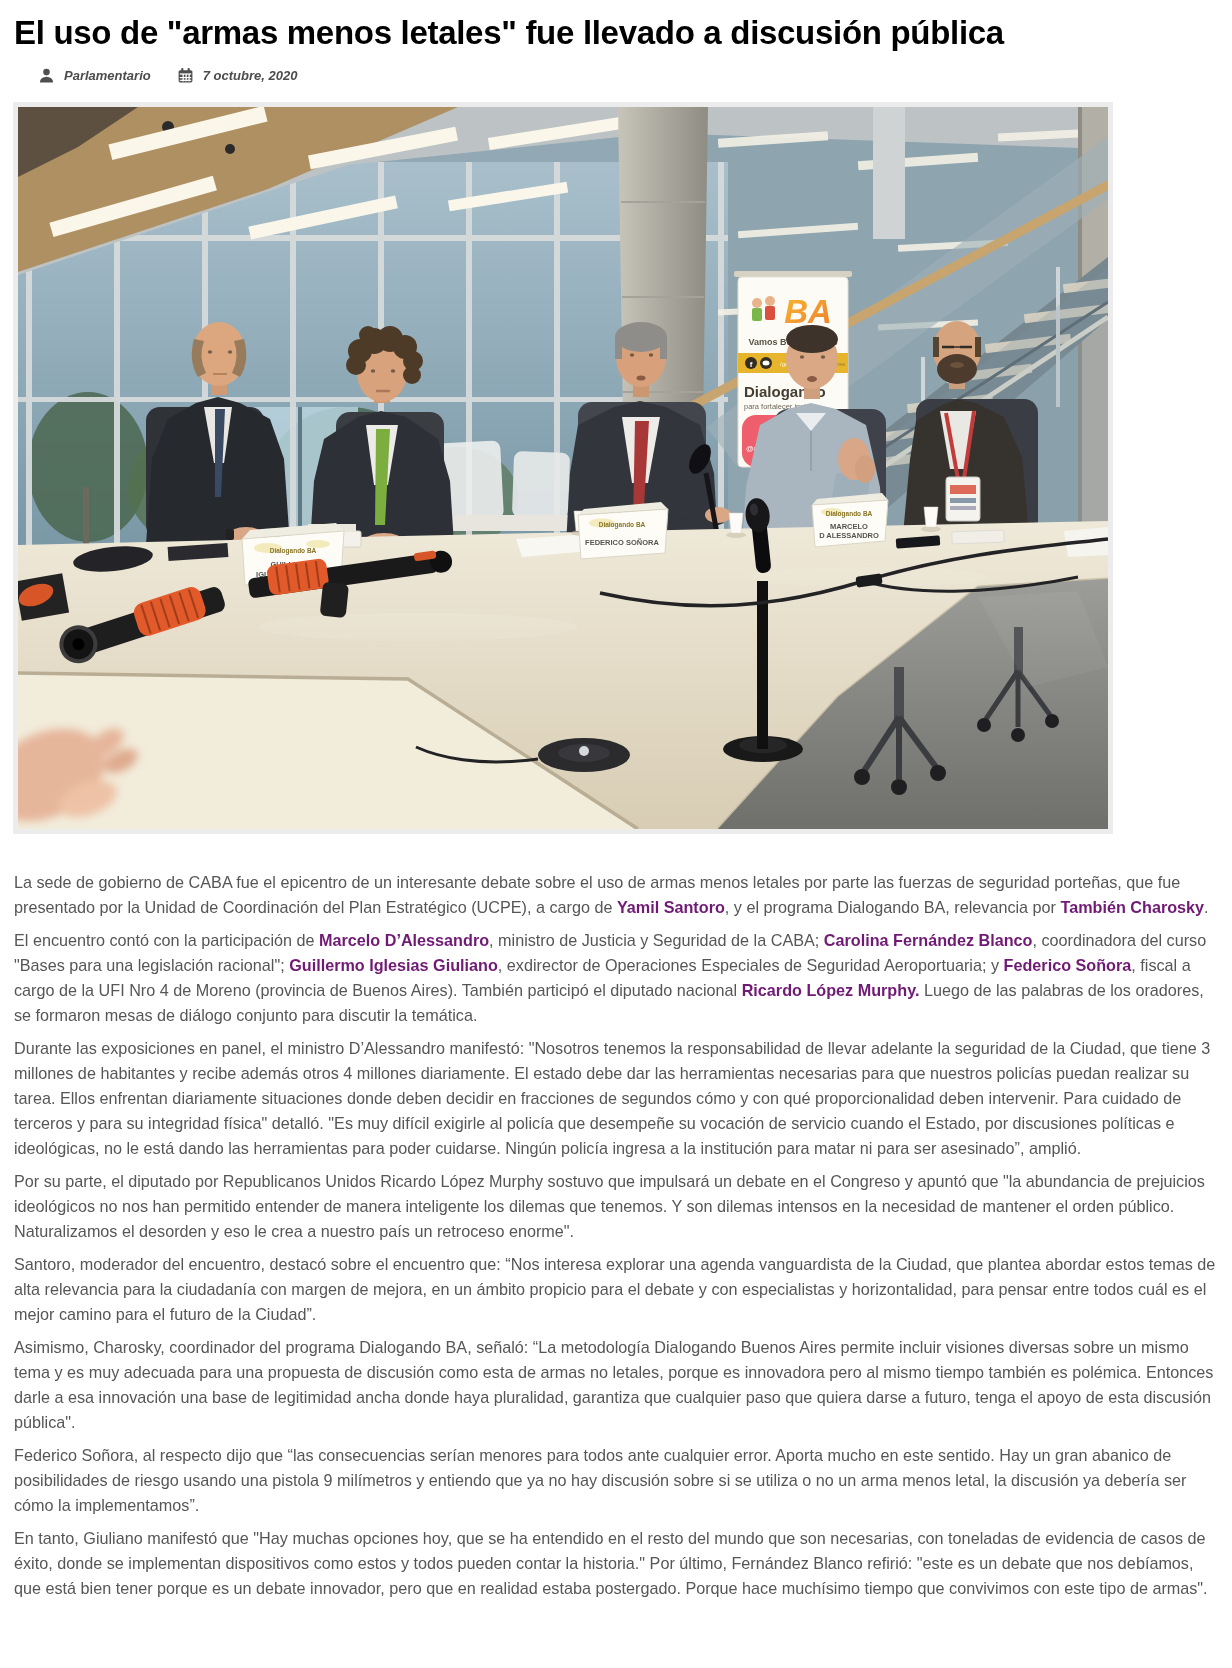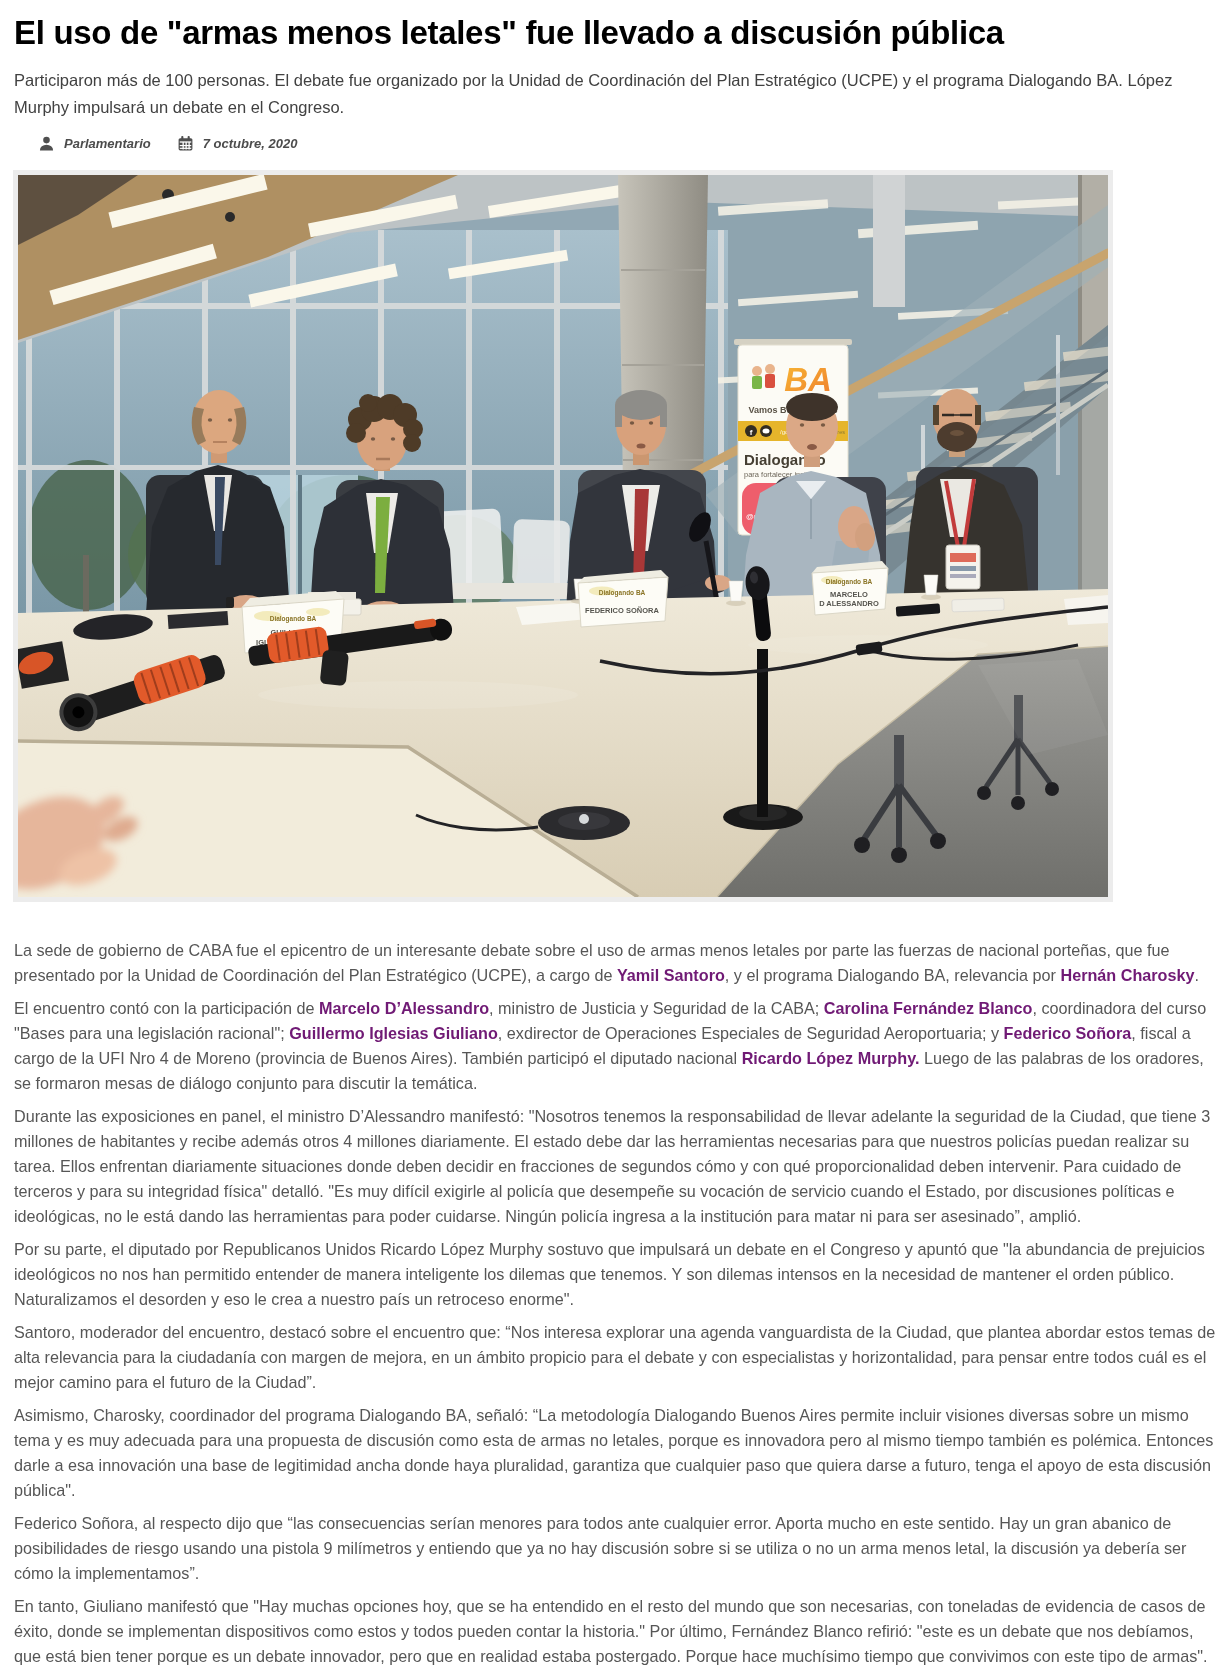--- a/index.html
+++ b/index.html
@@ -17,21 +17,20 @@
   .body-text strong{font-weight:700;color:#701a75;}
   svg text{font-family:"Liberation Sans",sans-serif;}
 </style>
 </head>
 <body>
 
 <article class="article">
 
   <h1 class="title">El uso de "armas menos letales" fue llevado a discusión pública</h1>
 
-  <p class="subtitle">Participaron más de 100 personas. El debate fue organizado por la Unidad de Coordinación del Plan Estratégico (UCPE) y el programa Dialogando BA. López Murphy impulsará un debate en el Congreso.</p>
 
   <div class="meta">
     <span>
       <svg width="17" height="17" viewBox="0 0 16 16">
           <circle cx="8" cy="4.8" r="3.1" fill="#4f4f4f"></circle>
           <path d="M1.8,14.5 a6.2,5.4 0 0 1 12.4,0 z" fill="#4f4f4f"></path>
         </svg>
     </span>
     <span>Parlamentario</span>
     <span class="sep"></span>
@@ -430,21 +429,21 @@
       <g filter="url(#blurHand)">
         <ellipse cx="28" cy="668" rx="62" ry="42" fill="#e6b69b" transform="rotate(-25 28 668)"></ellipse>
         <ellipse cx="88" cy="636" rx="20" ry="11" fill="#e6b69b" transform="rotate(-35 88 636)"></ellipse>
         <ellipse cx="103" cy="654" rx="18" ry="10" fill="#dfab8f" transform="rotate(-28 103 654)"></ellipse>
         <ellipse cx="70" cy="692" rx="30" ry="16" fill="#eec2a6" transform="rotate(-20 70 692)"></ellipse>
       </g>
     </svg>
   </figure>
 
   <div class="body-text">
-    <p><span>La sede de gobierno de CABA fue el epicentro de un interesante debate sobre el uso de armas menos letales por parte las fuerzas de nacional porteñas, que fue presentado por la Unidad de Coordinación del Plan Estratégico (UCPE), a cargo de </span><strong>Yamil Santoro</strong><span>, y el programa Dialogando BA, relevancia por </span><strong>Hernán Charosky</strong><span>.</span></p>
+    <p><span>La sede de gobierno de CABA fue el epicentro de un interesante debate sobre el uso de armas menos letales por parte las fuerzas de seguridad porteñas, que fue presentado por la Unidad de Coordinación del Plan Estratégico (UCPE), a cargo de </span><strong>Yamil Santoro</strong><span>, y el programa Dialogando BA, relevancia por </span><strong>También Charosky</strong><span>.</span></p>
     <p><span>El encuentro contó con la participación de </span><strong>Marcelo D’Alessandro</strong><span>, ministro de Justicia y Seguridad de la CABA; </span><strong>Carolina Fernández Blanco</strong><span>, coordinadora del curso "Bases para una legislación racional"; </span><strong>Guillermo Iglesias Giuliano</strong><span>, exdirector de Operaciones Especiales de Seguridad Aeroportuaria; y </span><strong>Federico Soñora</strong><span>, fiscal a cargo de la UFI Nro 4 de Moreno (provincia de Buenos Aires). También participó el diputado nacional </span><strong>Ricardo López Murphy.</strong><span> Luego de las palabras de los oradores, se formaron mesas de diálogo conjunto para discutir la temática.</span></p>
     <p><span>Durante las exposiciones en panel, el ministro D’Alessandro manifestó: "Nosotros tenemos la responsabilidad de llevar adelante la seguridad de la Ciudad, que tiene 3 millones de habitantes y recibe además otros 4 millones diariamente. El estado debe dar las herramientas necesarias para que nuestros policías puedan realizar su tarea. Ellos enfrentan diariamente situaciones donde deben decidir en fracciones de segundos cómo y con qué proporcionalidad deben intervenir. Para cuidado de terceros y para su integridad física" detalló. "Es muy difícil exigirle al policía que desempeñe su vocación de servicio cuando el Estado, por discusiones políticas e ideológicas, no le está dando las herramientas para poder cuidarse. Ningún policía ingresa a la institución para matar ni para ser asesinado”, amplió.</span></p>
     <p><span>Por su parte, el diputado por Republicanos Unidos Ricardo López Murphy sostuvo que impulsará un debate en el Congreso y apuntó que "la abundancia de prejuicios ideológicos no nos han permitido entender de manera inteligente los dilemas que tenemos. Y son dilemas intensos en la necesidad de mantener el orden público. Naturalizamos el desorden y eso le crea a nuestro país un retroceso enorme".</span></p>
     <p><span>Santoro, moderador del encuentro, destacó sobre el encuentro que: “Nos interesa explorar una agenda vanguardista de la Ciudad, que plantea abordar estos temas de alta relevancia para la ciudadanía con margen de mejora, en un ámbito propicio para el debate y con especialistas y horizontalidad, para pensar entre todos cuál es el mejor camino para el futuro de la Ciudad”.</span></p>
     <p><span>Asimismo, Charosky, coordinador del programa Dialogando BA, señaló: “La metodología Dialogando Buenos Aires permite incluir visiones diversas sobre un mismo tema y es muy adecuada para una propuesta de discusión como esta de armas no letales, porque es innovadora pero al mismo tiempo también es polémica. Entonces darle a esa innovación una base de legitimidad ancha donde haya pluralidad, garantiza que cualquier paso que quiera darse a futuro, tenga el apoyo de esta discusión pública".</span></p>
     <p><span>Federico Soñora, al respecto dijo que “las consecuencias serían menores para todos ante cualquier error. Aporta mucho en este sentido. Hay un gran abanico de posibilidades de riesgo usando una pistola 9 milímetros y entiendo que ya no hay discusión sobre si se utiliza o no un arma menos letal, la discusión ya debería ser cómo la implementamos”.</span></p>
     <p><span>En tanto, Giuliano manifestó que "Hay muchas opciones hoy, que se ha entendido en el resto del mundo que son necesarias, con toneladas de evidencia de casos de éxito, donde se implementan dispositivos como estos y todos pueden contar la historia." Por último, Fernández Blanco refirió: "este es un debate que nos debíamos, que está bien tener porque es un debate innovador, pero que en realidad estaba postergado. Porque hace muchísimo tiempo que convivimos con este tipo de armas".</span></p>
   </div>
 
 </article>

